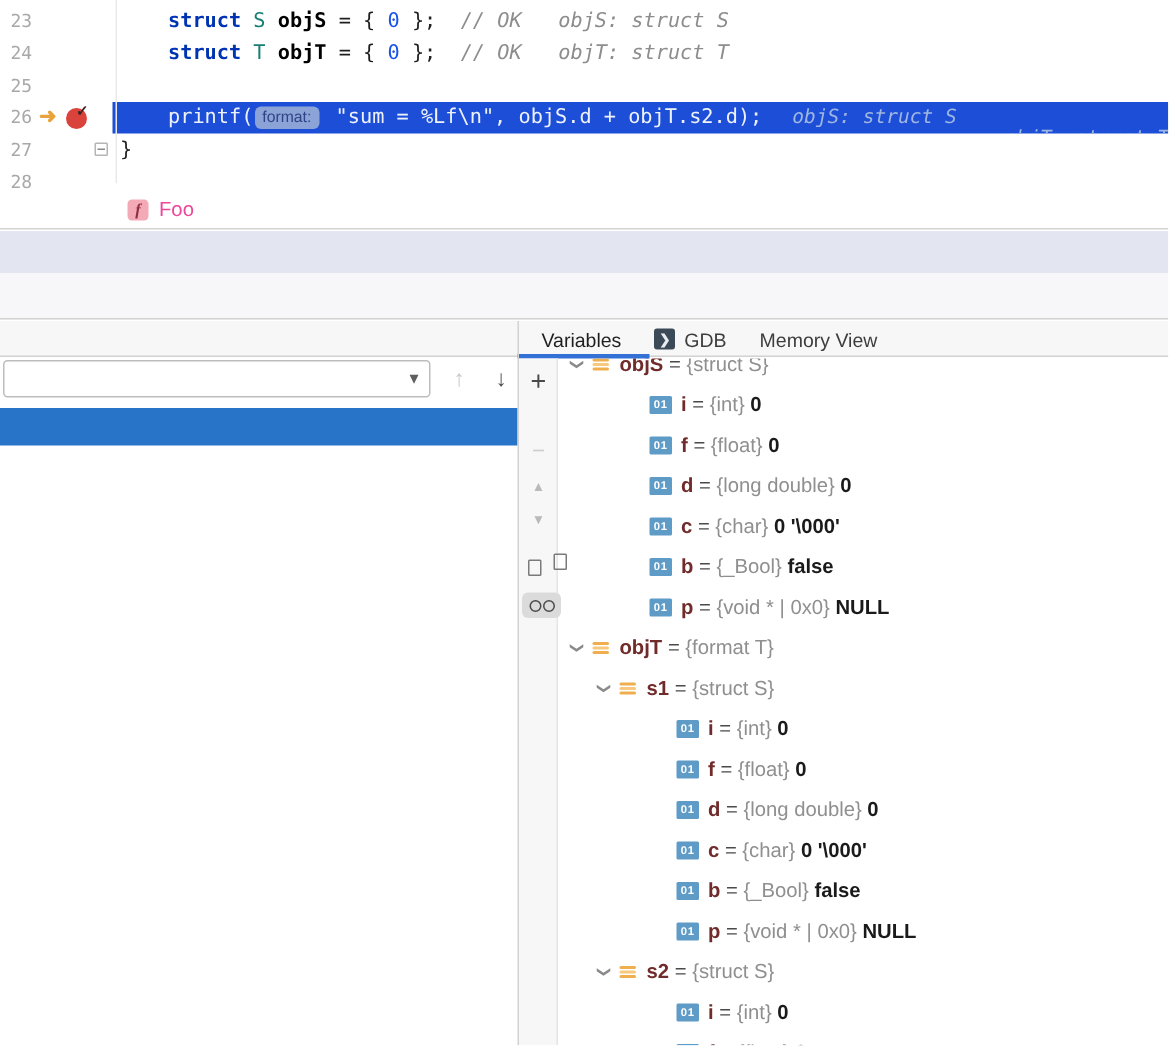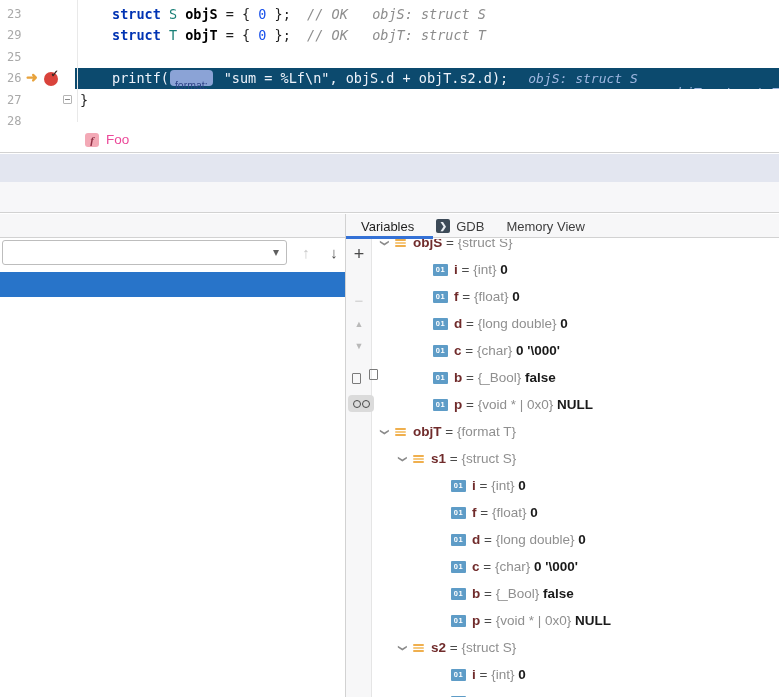--- a/index.html
+++ b/index.html
@@ -15,30 +15,30 @@
   .gutter { position:relative; width:75px; flex:none; height:100%; display:flex; align-items:center; }
   .lnum { padding-left:7px; font-family:"DejaVu Sans Mono", monospace; font-size:12px; color:#a9a9a9; }
   .exec-arrow { position:absolute; left:26px; top:1px; color:#E8A33D; font-size:14px; font-weight:bold; }
   .bp { position:absolute; left:44px; top:4px; width:14px; height:14px; background:#D9433B; border-radius:50%; }
   .bp .chk { position:absolute; right:-1px; top:-4px; font-size:10px; color:#3d2420; font-weight:bold; }
   .fold-box { position:absolute; left:63px; top:6px; width:9px; height:9px; border:1px solid #b5b5b5; border-radius:1px; background:#fff; }
   .fold-box::after { content:""; position:absolute; left:1px; right:1px; top:3px; height:1px; background:#8a8a8a; }
   .code { flex:1; height:100%; display:flex; align-items:center; white-space:pre; overflow:hidden;
           font-family:"DejaVu Sans Mono", monospace; font-size:13.5px; color:#1f1f1f; padding-left:37px; }
   .code.outdent { padding-left:5px; }
-  .ed-row.current .code { background:#0c4a6e; color:#EDF2FA; }
+  .ed-row.current .code { background:#1d4ed8; color:#EDF2FA; }
   .seg-kw { color:#0033B3; font-weight:bold; }
   .seg-type { color:#177E75; }
   .seg-decl { color:#000; font-weight:bold; }
   .seg-pl { color:#1f1f1f; }
   .seg-lit { color:#1750EB; }
   .seg-cm { color:#8d8d8d; font-style:italic; }
   .seg-hl { color:#EDF2FA; }
   .seg-chip { display:inline-block; background:#8BA3D6; color:#2E4487; border-radius:4px;
-              font-size:10.5px; line-height:15px; height:15px; padding:8px 5px; margin:0 3px 0 1px;
+              font-size:10.5px; line-height:15px; height:15px; padding:0 5px; margin:0 3px 0 1px;
               font-family:"Liberation Sans", sans-serif; align-self:center; }
   .seg-hint { color:#9FB7E0; font-style:italic; margin-left:20px; font-size:13px; }
   .seg-hint + .seg-hint { margin-left:32px;margin-top:28px; }
 
   
   .crumb-row { position:absolute; left:0; right:0; bottom:0; height:25px; background:#fff; display:flex; align-items:center; padding-left:85px; }
   .f-icon { width:14px; height:14px; border-radius:3px; background:#F3A9B6; color:#8E2F43;
             font-family:"Liberation Serif", serif; font-style:italic; font-weight:bold; font-size:11px;
             display:flex; align-items:center; justify-content:center; margin-right:7px; }
   .crumb-label { font-size:13.5px; color:#ec4899; }
@@ -112,21 +112,21 @@
     <div class="ed-lines" id="ed-lines">
       <div class="indent-guide"></div>
     <div class="ed-row">
           <div class="gutter">
             <span class="lnum">23</span>
           </div>
           <div class="code"><span class="seg-kw">struct</span><span class="seg-type"> S</span><span class="seg-decl"> objS</span><span class="seg-pl"> = { </span><span class="seg-lit">0</span><span class="seg-pl"> };</span><span class="seg-cm">  // OK   objS: struct S</span></div>
         </div>
         <div class="ed-row">
           <div class="gutter">
-            <span class="lnum">29</span>
+            <span class="lnum">24</span>
           </div>
           <div class="code"><span class="seg-kw">struct</span><span class="seg-type"> T</span><span class="seg-decl"> objT</span><span class="seg-pl"> = { </span><span class="seg-lit">0</span><span class="seg-pl"> };</span><span class="seg-cm">  // OK   objT: struct T</span></div>
         </div>
         <div class="ed-row">
           <div class="gutter">
             <span class="lnum">25</span>
           </div>
           <div class="code"></div>
         </div>
         <div class="ed-row current">

